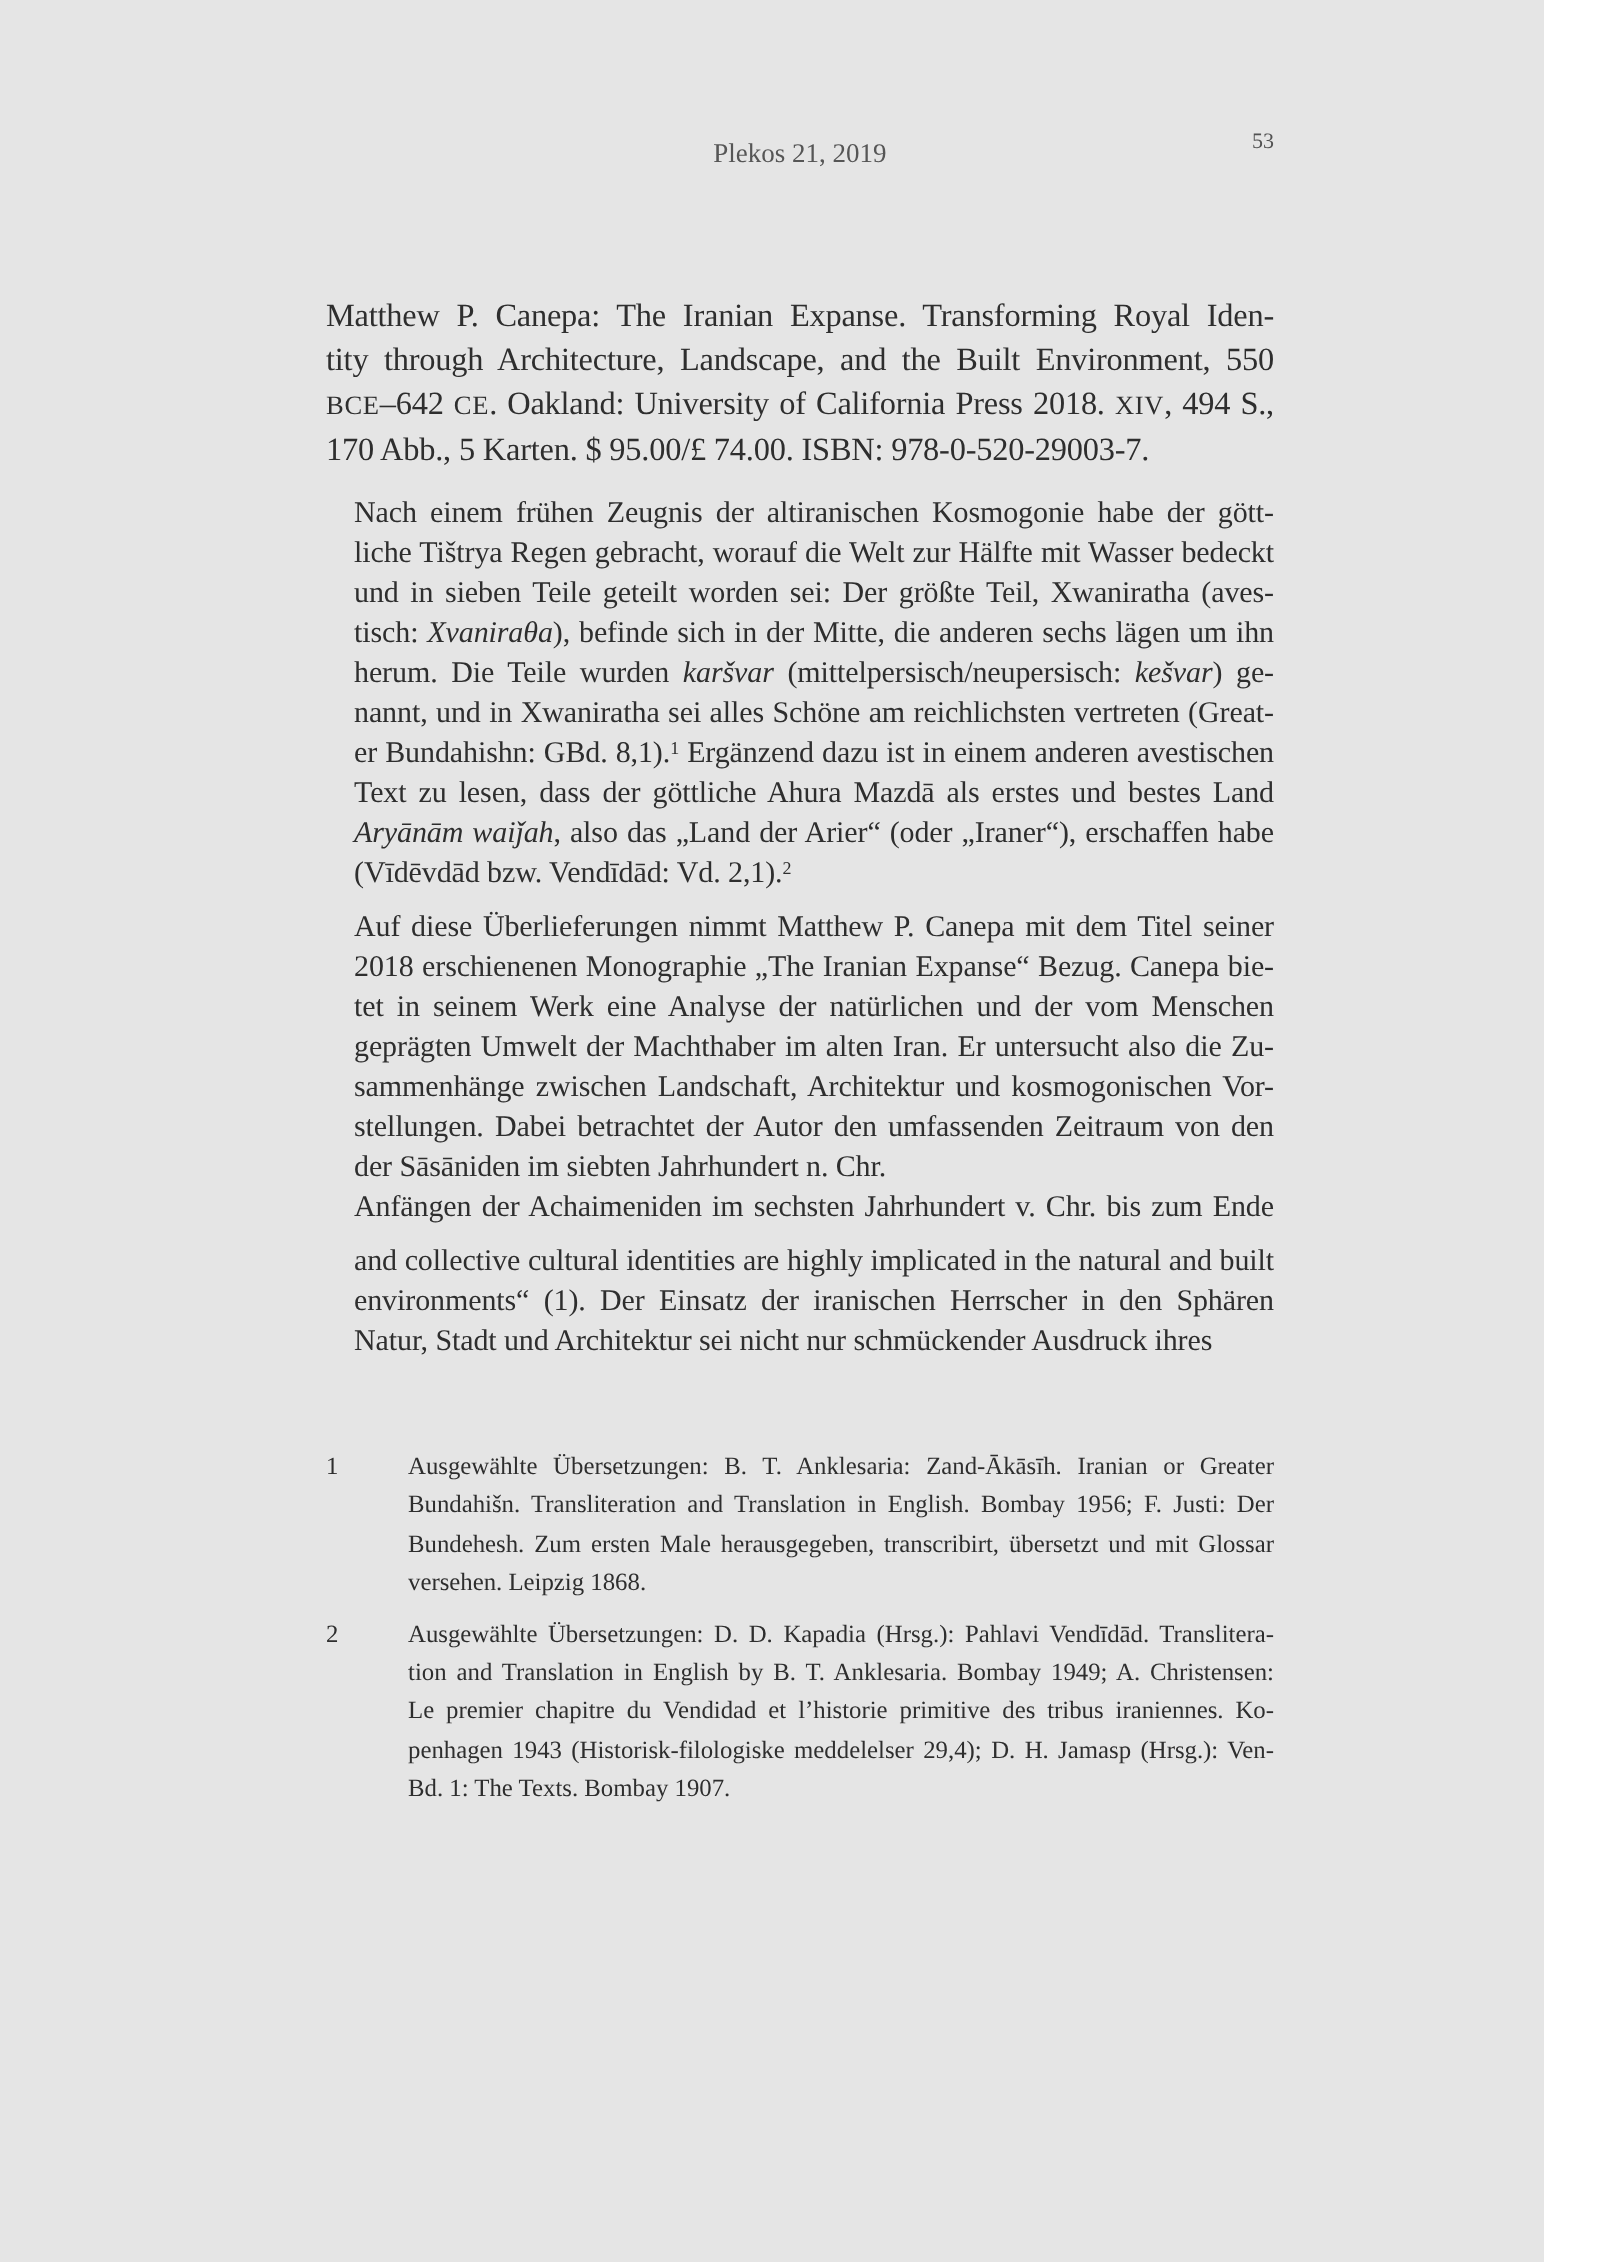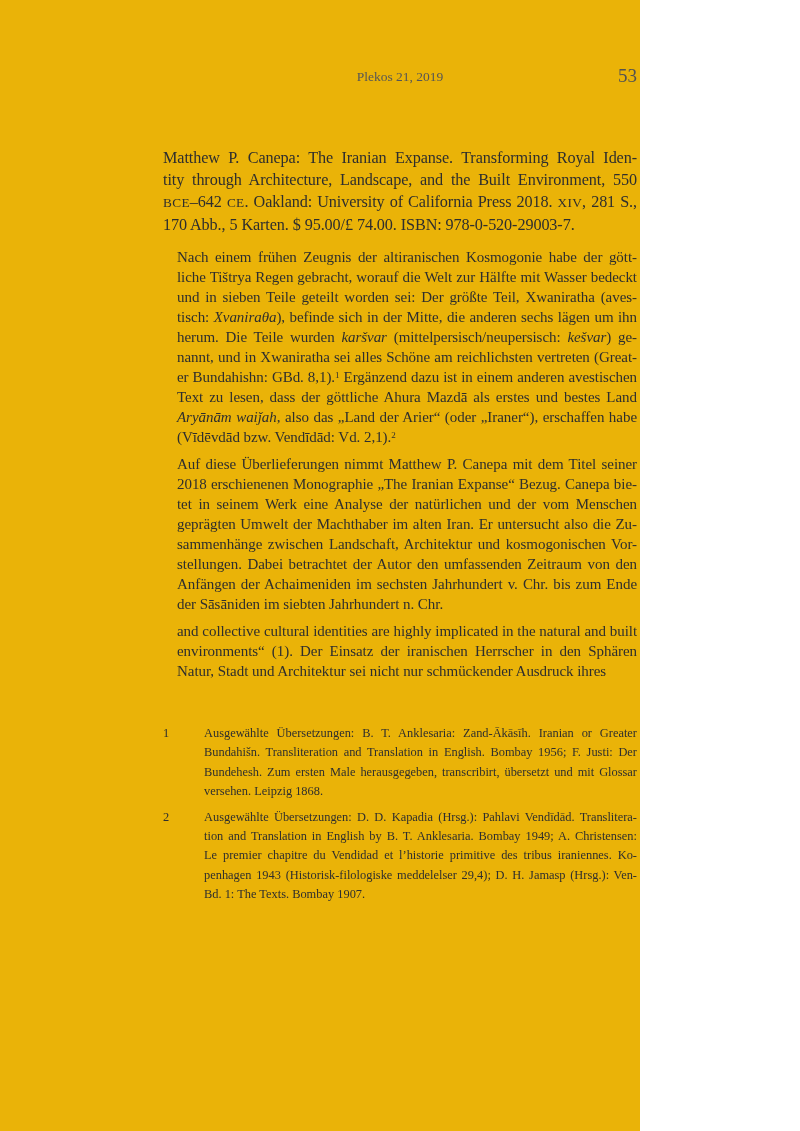--- a/index.html
+++ b/index.html
@@ -2,29 +2,29 @@
 <html><head>
 <meta charset="utf-8">
 <style>
   html,body{margin:0;padding:0;}
   body{
     width:800px;height:1131px;background:#ffffff;
     font-family:"Liberation Serif","DejaVu Serif",serif;
     color:#2f2f2f;
     -webkit-font-smoothing:antialiased;
   }
-  .sheet{position:relative;width:640px;height:1131px;background:#eab308;overflow:hidden;}
+  .sheet{position:relative;width:772px;height:1131px;background:#e5e5e5;overflow:hidden;}
 
   
   .running-head{
     position:absolute;top:69px;left:163px;width:474px;
     font-size:13.5px;color:#565656;
   }
   .journal{text-align:center;}
-  .pagenum{position:absolute;right:0;top:-4px;font-size:19px;color:#525252;}
+  .pagenum{position:absolute;right:0;top:-4px;font-size:11px;color:#525252;}
 
   
   .title-block{
     position:absolute;top:147px;left:163px;width:474px;
     font-size:16.2px;line-height:22px;letter-spacing:-0.1px;color:#2e2e2e;
   }
 
   
   .bodytext{
     position:absolute;top:247px;left:163px;width:474px;
@@ -60,21 +60,21 @@
 <div class="sheet">
 
   <div class="running-head">
     <div class="journal">Plekos 21, 2019</div>
     <div class="pagenum">53</div>
   </div>
 
   <div class="title-block">
       <div class="line"><span>Matthew P. Canepa: The Iranian Expanse. Transforming Royal Iden-</span></div>
       <div class="line"><span>tity through Architecture, Landscape, and the Built Environment, 550</span></div>
-      <div class="line"><span class="sc">BCE</span><span>–642 </span><span class="sc">CE</span><span>. Oakland: University of California Press 2018. </span><span class="sc">XIV</span><span>, 281 S.,</span></div>
+      <div class="line"><span class="sc">BCE</span><span>–642 </span><span class="sc">CE</span><span>. Oakland: University of California Press 2018. </span><span class="sc">XIV</span><span>, 494 S.,</span></div>
       <div class="line last"><span>170 Abb., 5 Karten. $ 95.00/£ 74.00. ISBN: 978-0-520-29003-7.</span></div>
     </div>
 
   <div class="bodytext">
     <div class="para">
         <div class="line"><span>Nach einem frühen Zeugnis der altiranischen Kosmogonie habe der gött-</span></div>
         <div class="line"><span>liche Tištrya Regen gebracht, worauf die Welt zur Hälfte mit Wasser bedeckt</span></div>
         <div class="line"><span>und in sieben Teile geteilt worden sei: Der größte Teil, Xwaniratha (aves-</span></div>
         <div class="line"><span>tisch: </span><span class="i">Xvaniraθa</span><span>), befinde sich in der Mitte, die anderen sechs lägen um ihn</span></div>
         <div class="line"><span>herum. Die Teile wurden </span><span class="i">karšvar</span><span> (mittelpersisch/neupersisch: </span><span class="i">kešvar</span><span>) ge-</span></div>
@@ -84,22 +84,22 @@
         <div class="line"><span class="i">Aryānām waiǰah</span><span>, also das „Land der Arier“ (oder „Iraner“), erschaffen habe</span></div>
         <div class="line last"><span>(Vīdēvdād bzw. Vendīdād: Vd. 2,1).</span><span class="sup">2</span></div>
       </div>
     <div class="para">
         <div class="line"><span>Auf diese Überlieferungen nimmt Matthew P. Canepa mit dem Titel seiner</span></div>
         <div class="line"><span>2018 erschienenen Monographie „The Iranian Expanse“ Bezug. Canepa bie-</span></div>
         <div class="line"><span>tet in seinem Werk eine Analyse der natürlichen und der vom Menschen</span></div>
         <div class="line"><span>geprägten Umwelt der Machthaber im alten Iran. Er untersucht also die Zu-</span></div>
         <div class="line"><span>sammenhänge zwischen Landschaft, Architektur und kosmogonischen Vor-</span></div>
         <div class="line"><span>stellungen. Dabei betrachtet der Autor den umfassenden Zeitraum von den</span></div>
+        <div class="line last"><span>der Sāsāniden im siebten Jahrhundert n. Chr.</span></div>
         <div class="line"><span>Anfängen der Achaimeniden im sechsten Jahrhundert v. Chr. bis zum Ende</span></div>
-        <div class="line last"><span>der Sāsāniden im siebten Jahrhundert n. Chr.</span></div>
       </div>
     <div class="para">
         <div class="line"><span>and collective cultural identities are highly implicated in the natural and built</span></div>
         <div class="line"><span>environments“ (1). Der Einsatz der iranischen Herrscher in den Sphären</span></div>
         <div class="line last"><span>Natur, Stadt und Architektur sei nicht nur schmückender Ausdruck ihres</span></div>
       </div>
   </div>
 
   <div class="fnotes">
     <div class="fn">

